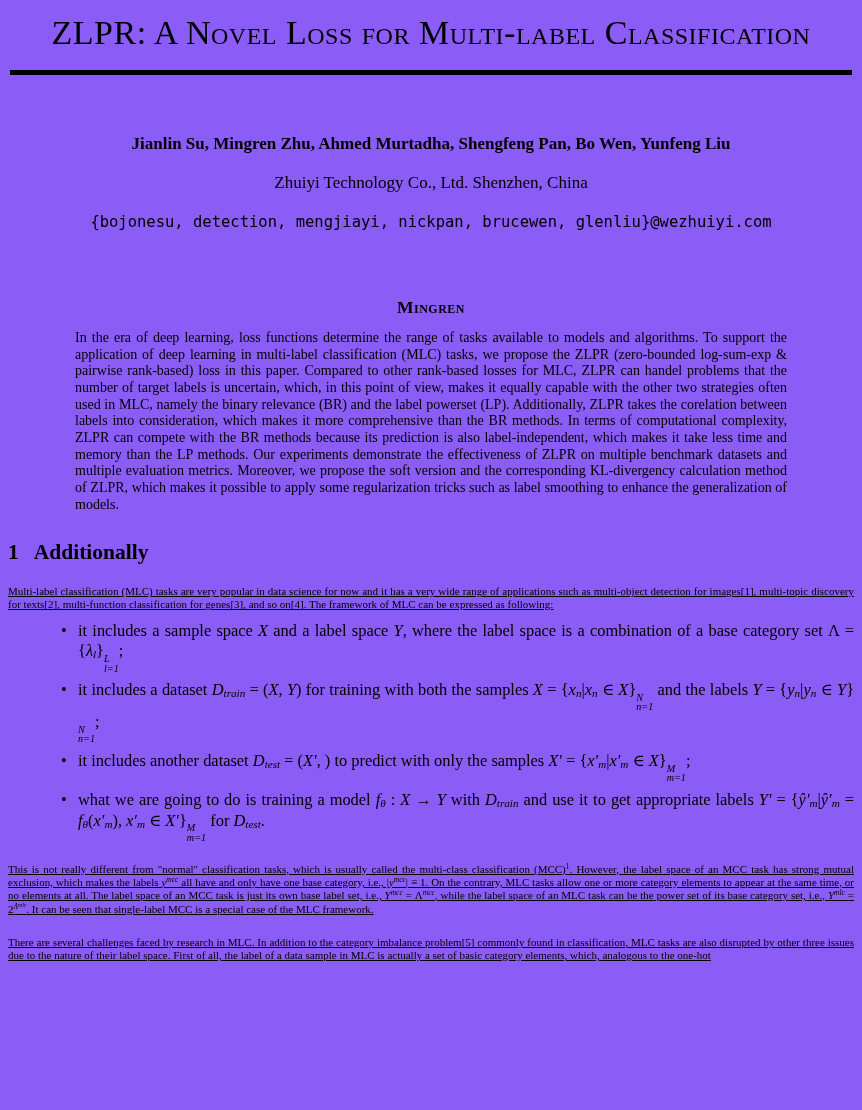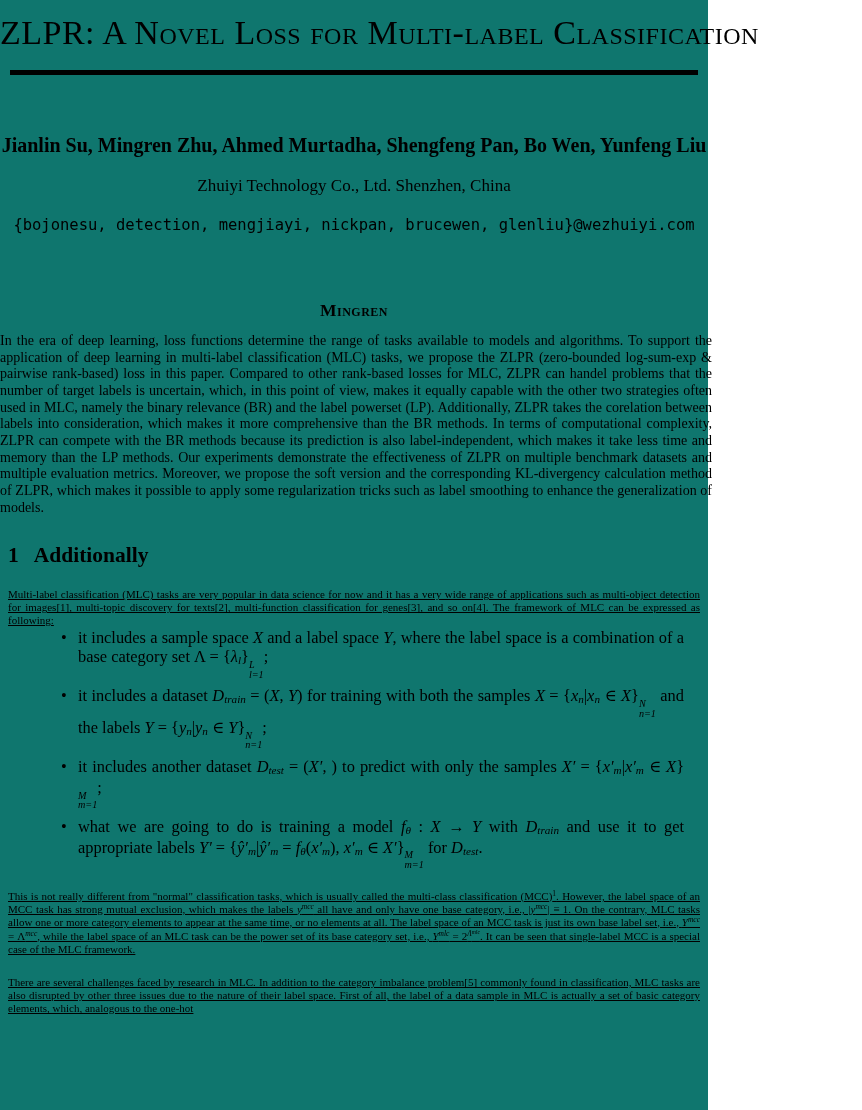--- a/index.html
+++ b/index.html
@@ -9,24 +9,24 @@
   }
   body {
     width: 862px;
     height: 1110px;
     overflow: hidden;
     color: #000000;
     font-family: "Liberation Serif", "DejaVu Serif", serif;
   }
   .page {
     position: relative;
-    width: 708px;
+    width: 862px;
     height: 1110px;
     box-sizing: border-box;
-    background: #0f766e;
+    background: #8b5cf6;
   }
 
   
   .paper-title {
     margin: 0;
     padding-top: 13px;
     font-size: 34px;
     line-height: 1.15;
     font-weight: normal;
     font-variant: small-caps;
@@ -35,21 +35,21 @@
     white-space: nowrap;
   }
   .title-rule {
     height: 5px;
     background: #000;
     margin: 18px 10px 0 10px;
   }
   .authors {
     margin-top: 59px;
     text-align: center;
-    font-size: 20px;
+    font-size: 17px;
     font-weight: bold;
   }
   .affiliation {
     margin-top: 19px;
     text-align: center;
     font-size: 17px;
   }
   .emails {
     margin-top: 20px;
     text-align: center;
@@ -84,22 +84,22 @@
   p.body-par {
     margin: 20px 8px 0 8px;
     font-size: 11px;
     line-height: 1.19;
     text-align: justify;
     text-decoration: underline;
   }
   p.body-par.tight { }
   ul.framework-list {
     list-style: none;
-    margin: 0 0 0 0;
-    padding: 0 24px 0 78px;
+    margin: 10px 0 0 0;
+    padding: 0 8px 0 78px;
   }
   ul.framework-list li {
     position: relative;
     margin: 0 0 7px 0;
     font-size: 16.4px;
     line-height: 1.21;
     text-align: justify;
   }
   ul.framework-list li::before {
     content: "\2022";

